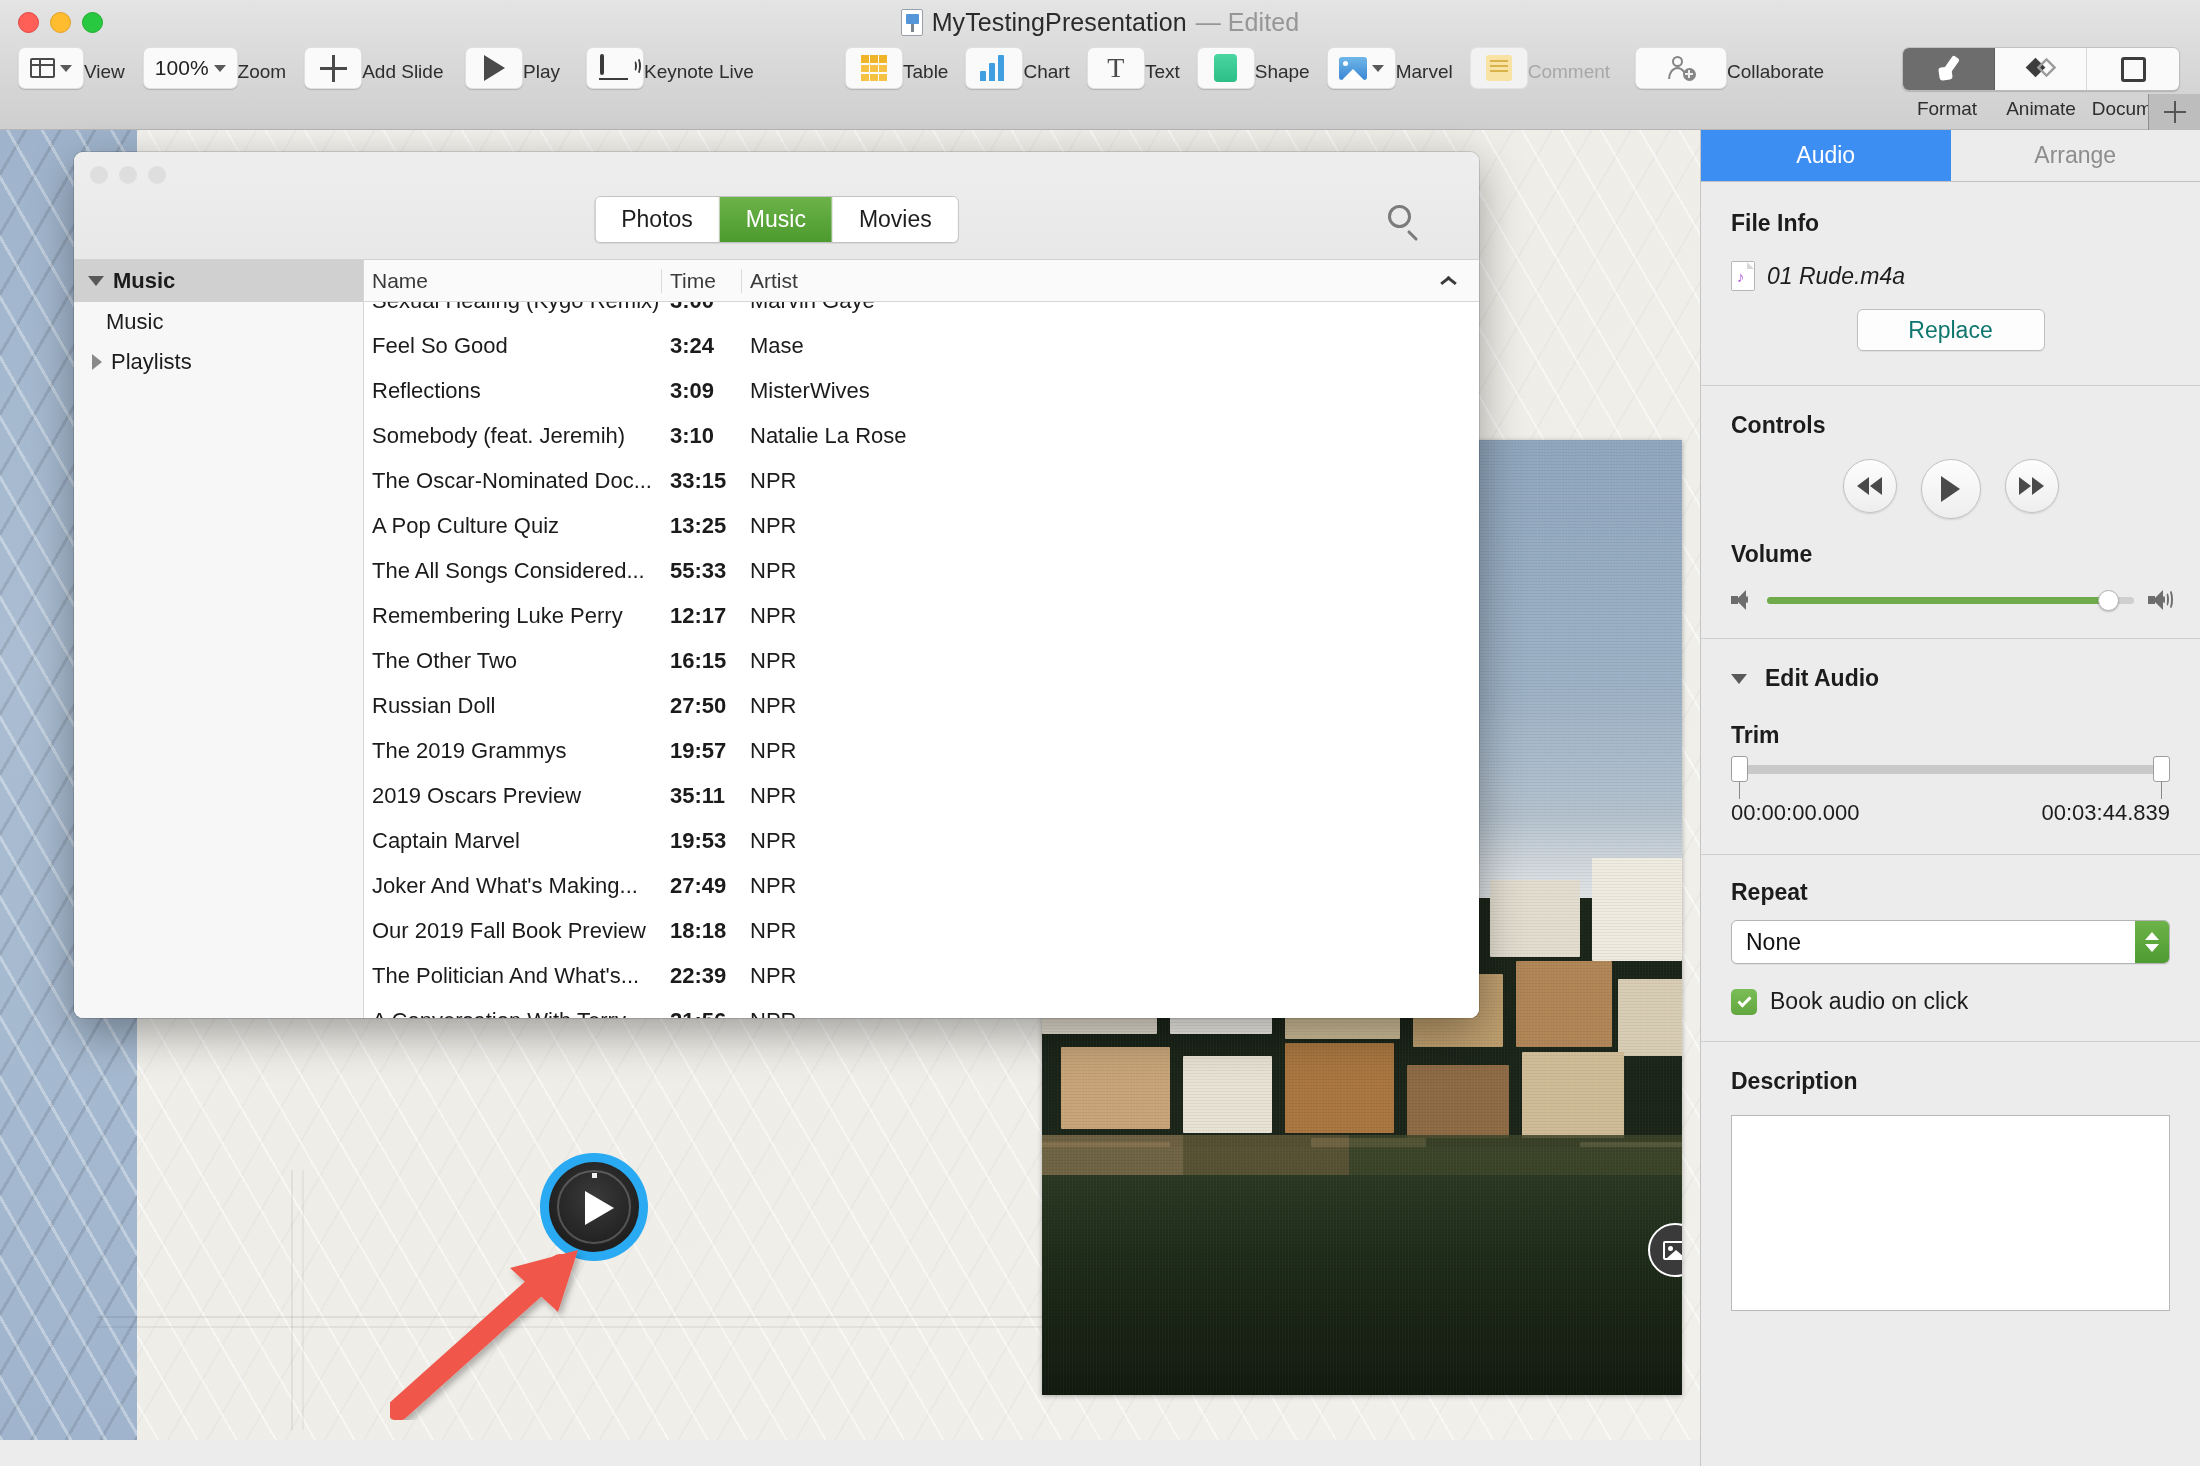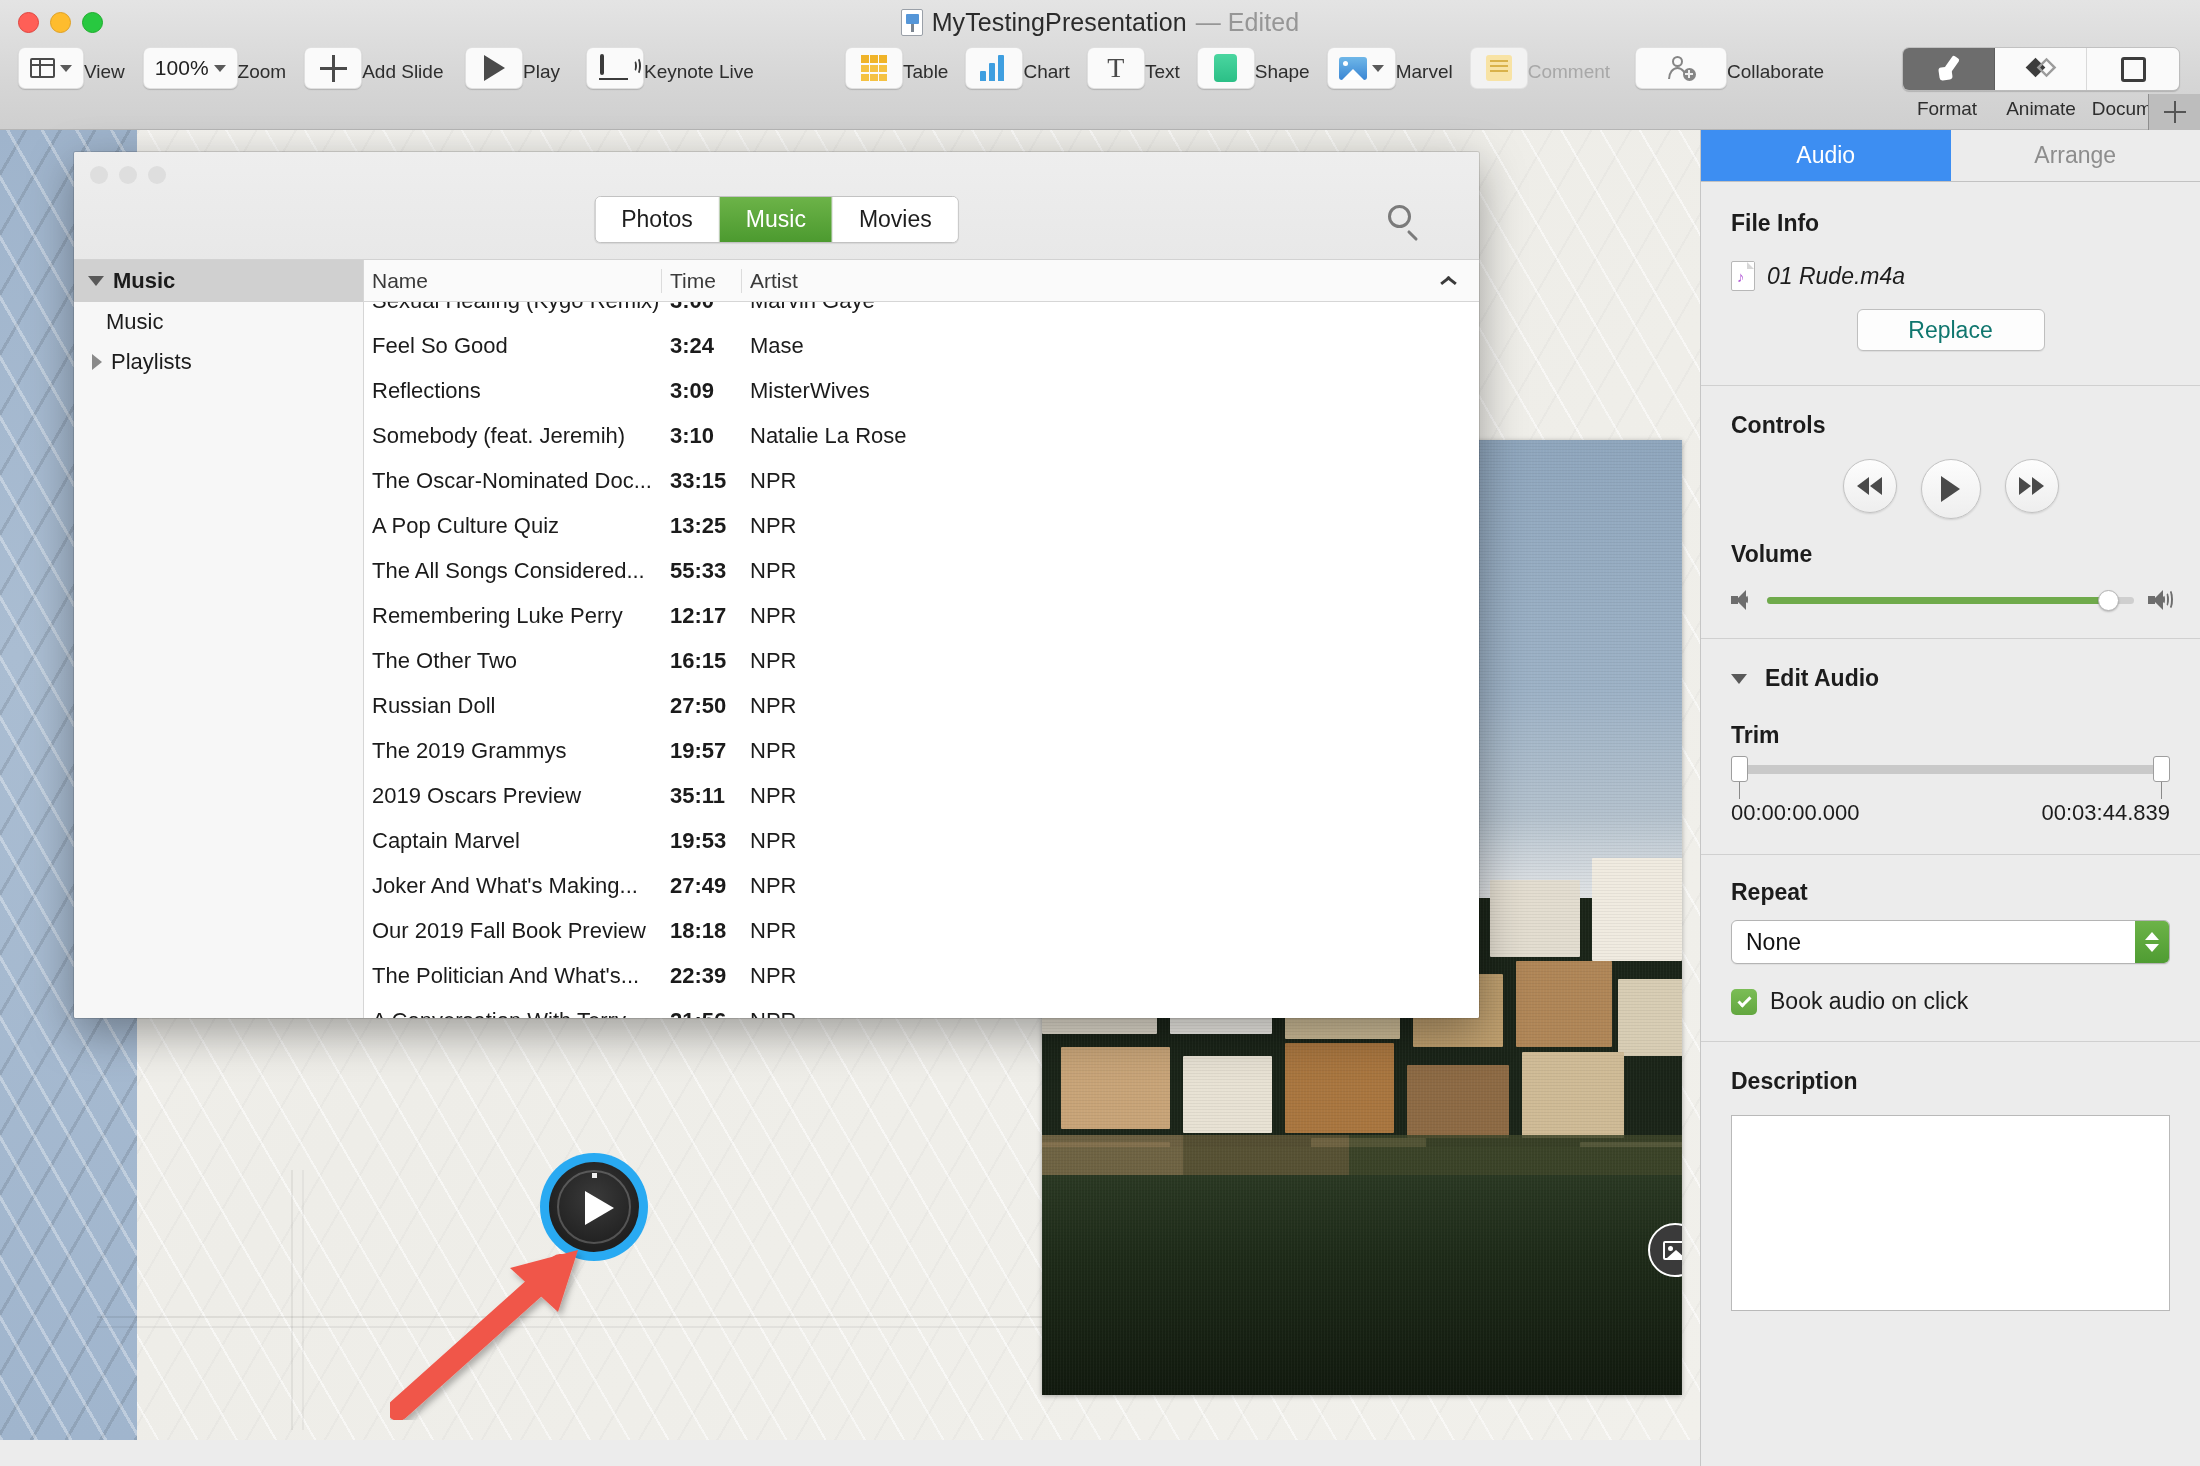--- a/index.html
+++ b/index.html
@@ -191,21 +191,21 @@
   .audio-obj .inner-ring { position: absolute; left: 17px; top: 17px; width: 74px; height: 74px; border-radius: 50%; border: 2px solid rgba(255,255,255,.22); }
   .audio-obj .dot { position: absolute; left: 52px; top: 20px; width: 5px; height: 5px; background: #f0f0f0; }
   .audio-obj .tri { position: absolute; left: 45px; top: 38px; width: 0; height: 0;
      border-top: 17px solid transparent; border-bottom: 17px solid transparent; border-left: 29px solid #fff; }
 
   .arrow-svg { position: absolute; left: 390px; top: 1090px; width: 260px; height: 200px; pointer-events: none; }
 
   
   .mb {
     position: absolute; left: 74px; top: 152px; width: 1405px; height: 866px;
-    background: #f0efef; border-radius: 2px; box-shadow: 0 14px 46px rgba(0,0,0,.35), 0 0 0 1px rgba(0,0,0,.13);
+    background: #f0efef; border-radius: 9px; box-shadow: 0 14px 46px rgba(0,0,0,.35), 0 0 0 1px rgba(0,0,0,.13);
     overflow: hidden;
   }
   .mb-title {
     height: 108px; background: linear-gradient(to bottom, #eeeeee, #e8e8e8);
     position: relative; border-bottom: 1px solid #d2d2d2;
   }
   .mb-traffic { position: absolute; left: 16px; top: 14px; display: flex; gap: 11px; }
   .mb-traffic i { width: 18px; height: 18px; border-radius: 50%; background: #dedede; display: block; }
   .mb-seg {
     position: absolute; left: 50%; transform: translateX(-50%); top: 44px;

